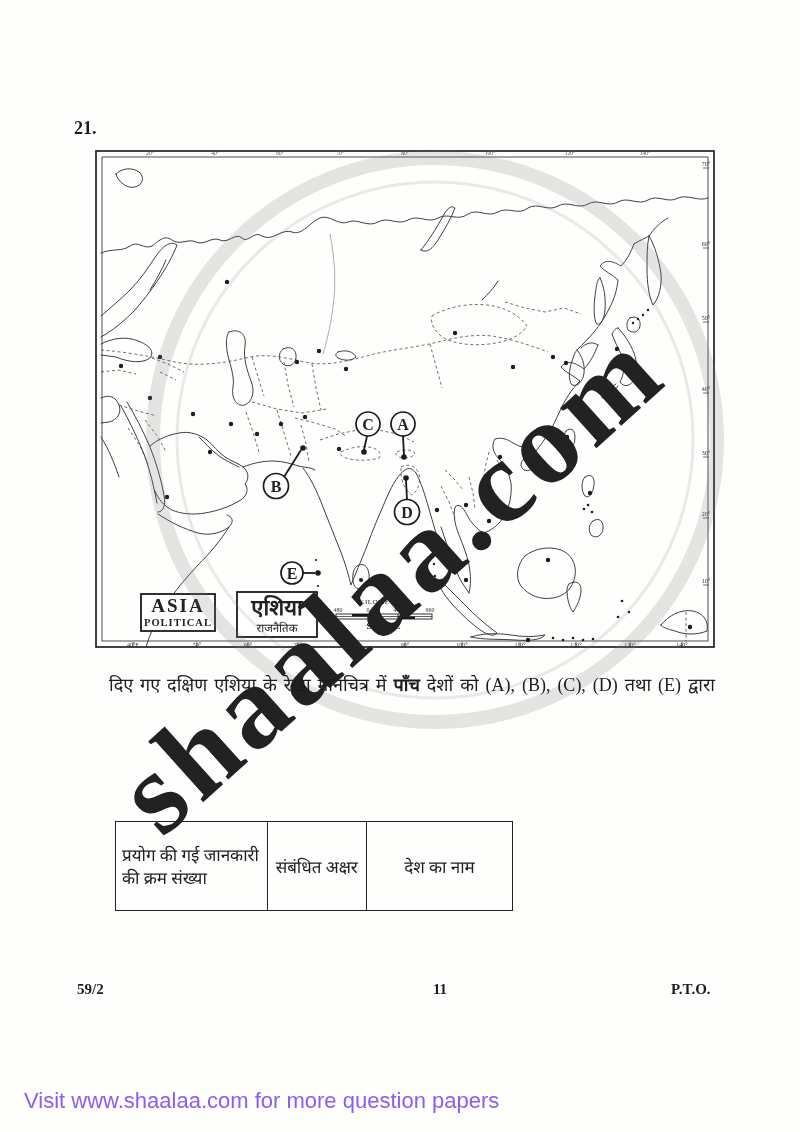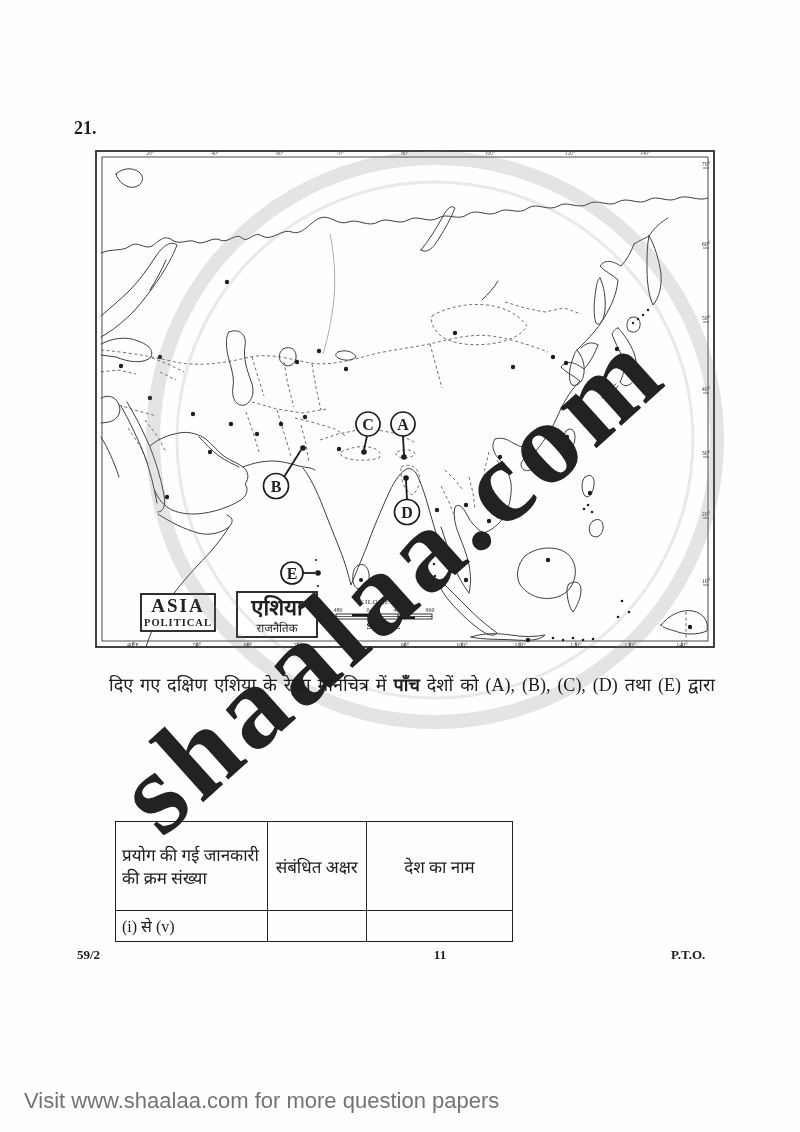--- a/index.html
+++ b/index.html
@@ -31,26 +31,26 @@
   .pline.last{text-align-last:left;}
   
   #qtable{left:115px;top:821px;width:398px;border-collapse:collapse;z-index:6;}
   #qtable td{border:1.6px solid #222;font-size:17px;vertical-align:middle;padding:2px 6px;}
   #qtable .c1{width:150px;}
   #qtable .c2{width:92px;text-align:center;}
   #qtable .c3{width:148px;text-align:center;}
   #qtable tr.hdr td{height:84px;}
   #qtable tr.row td{height:26px;font-size:16px;}
   
-  .footer{top:947px;font-weight:bold;font-size:13px;z-index:6;}
+  .footer{top:981px;font-weight:bold;font-size:15px;z-index:6;}
   #footer-left{left:77px;}
   #footer-center{left:0;width:800px;text-align:center;margin-left:40px;}
   #footer-right{left:671px;}
   
-  #bottom-link{left:24px;top:1088px;font-family:"Liberation Sans",sans-serif;font-size:22px;color:#737373;z-index:6;}
+  #bottom-link{left:24px;top:1088px;font-family:"Liberation Sans",sans-serif;font-size:22px;color:#8b5cf6;z-index:6;}
 </style>
 </head>
 <body>
 
 <div class="abs" id="qnum">21.</div>
 
 <svg id="map-frame" viewBox="95 150 620 498" width="620" height="498">
 
   <g>
     <rect class="frame-line" x="96" y="151" width="618" height="496" stroke-width="1.7"></rect>
@@ -306,25 +306,20 @@
 <table class="abs" id="qtable">
   <tbody>
       <tr class="hdr">
     <td class="c1">
       <div>प्रयोग की गई जानकारी</div>
       <div>की क्रम संख्या</div>
     </td>
     <td class="c2">संबंधित अक्षर</td>
     <td class="c3">देश का नाम</td>
   </tr>
-  <tr class="row">
-    <td class="c1">(i) से (v)</td>
-    <td class="c2"></td>
-    <td class="c3"></td>
-  </tr>
 </tbody>
   </table>
 
 <div class="abs footer" id="footer-left">59/2</div>
 <div class="abs footer" id="footer-center">11</div>
 <div class="abs footer" id="footer-right">P.T.O.</div>
 
 <div class="abs" id="bottom-link">Visit www.shaalaa.com for more question papers</div>
 
 </body></html>

